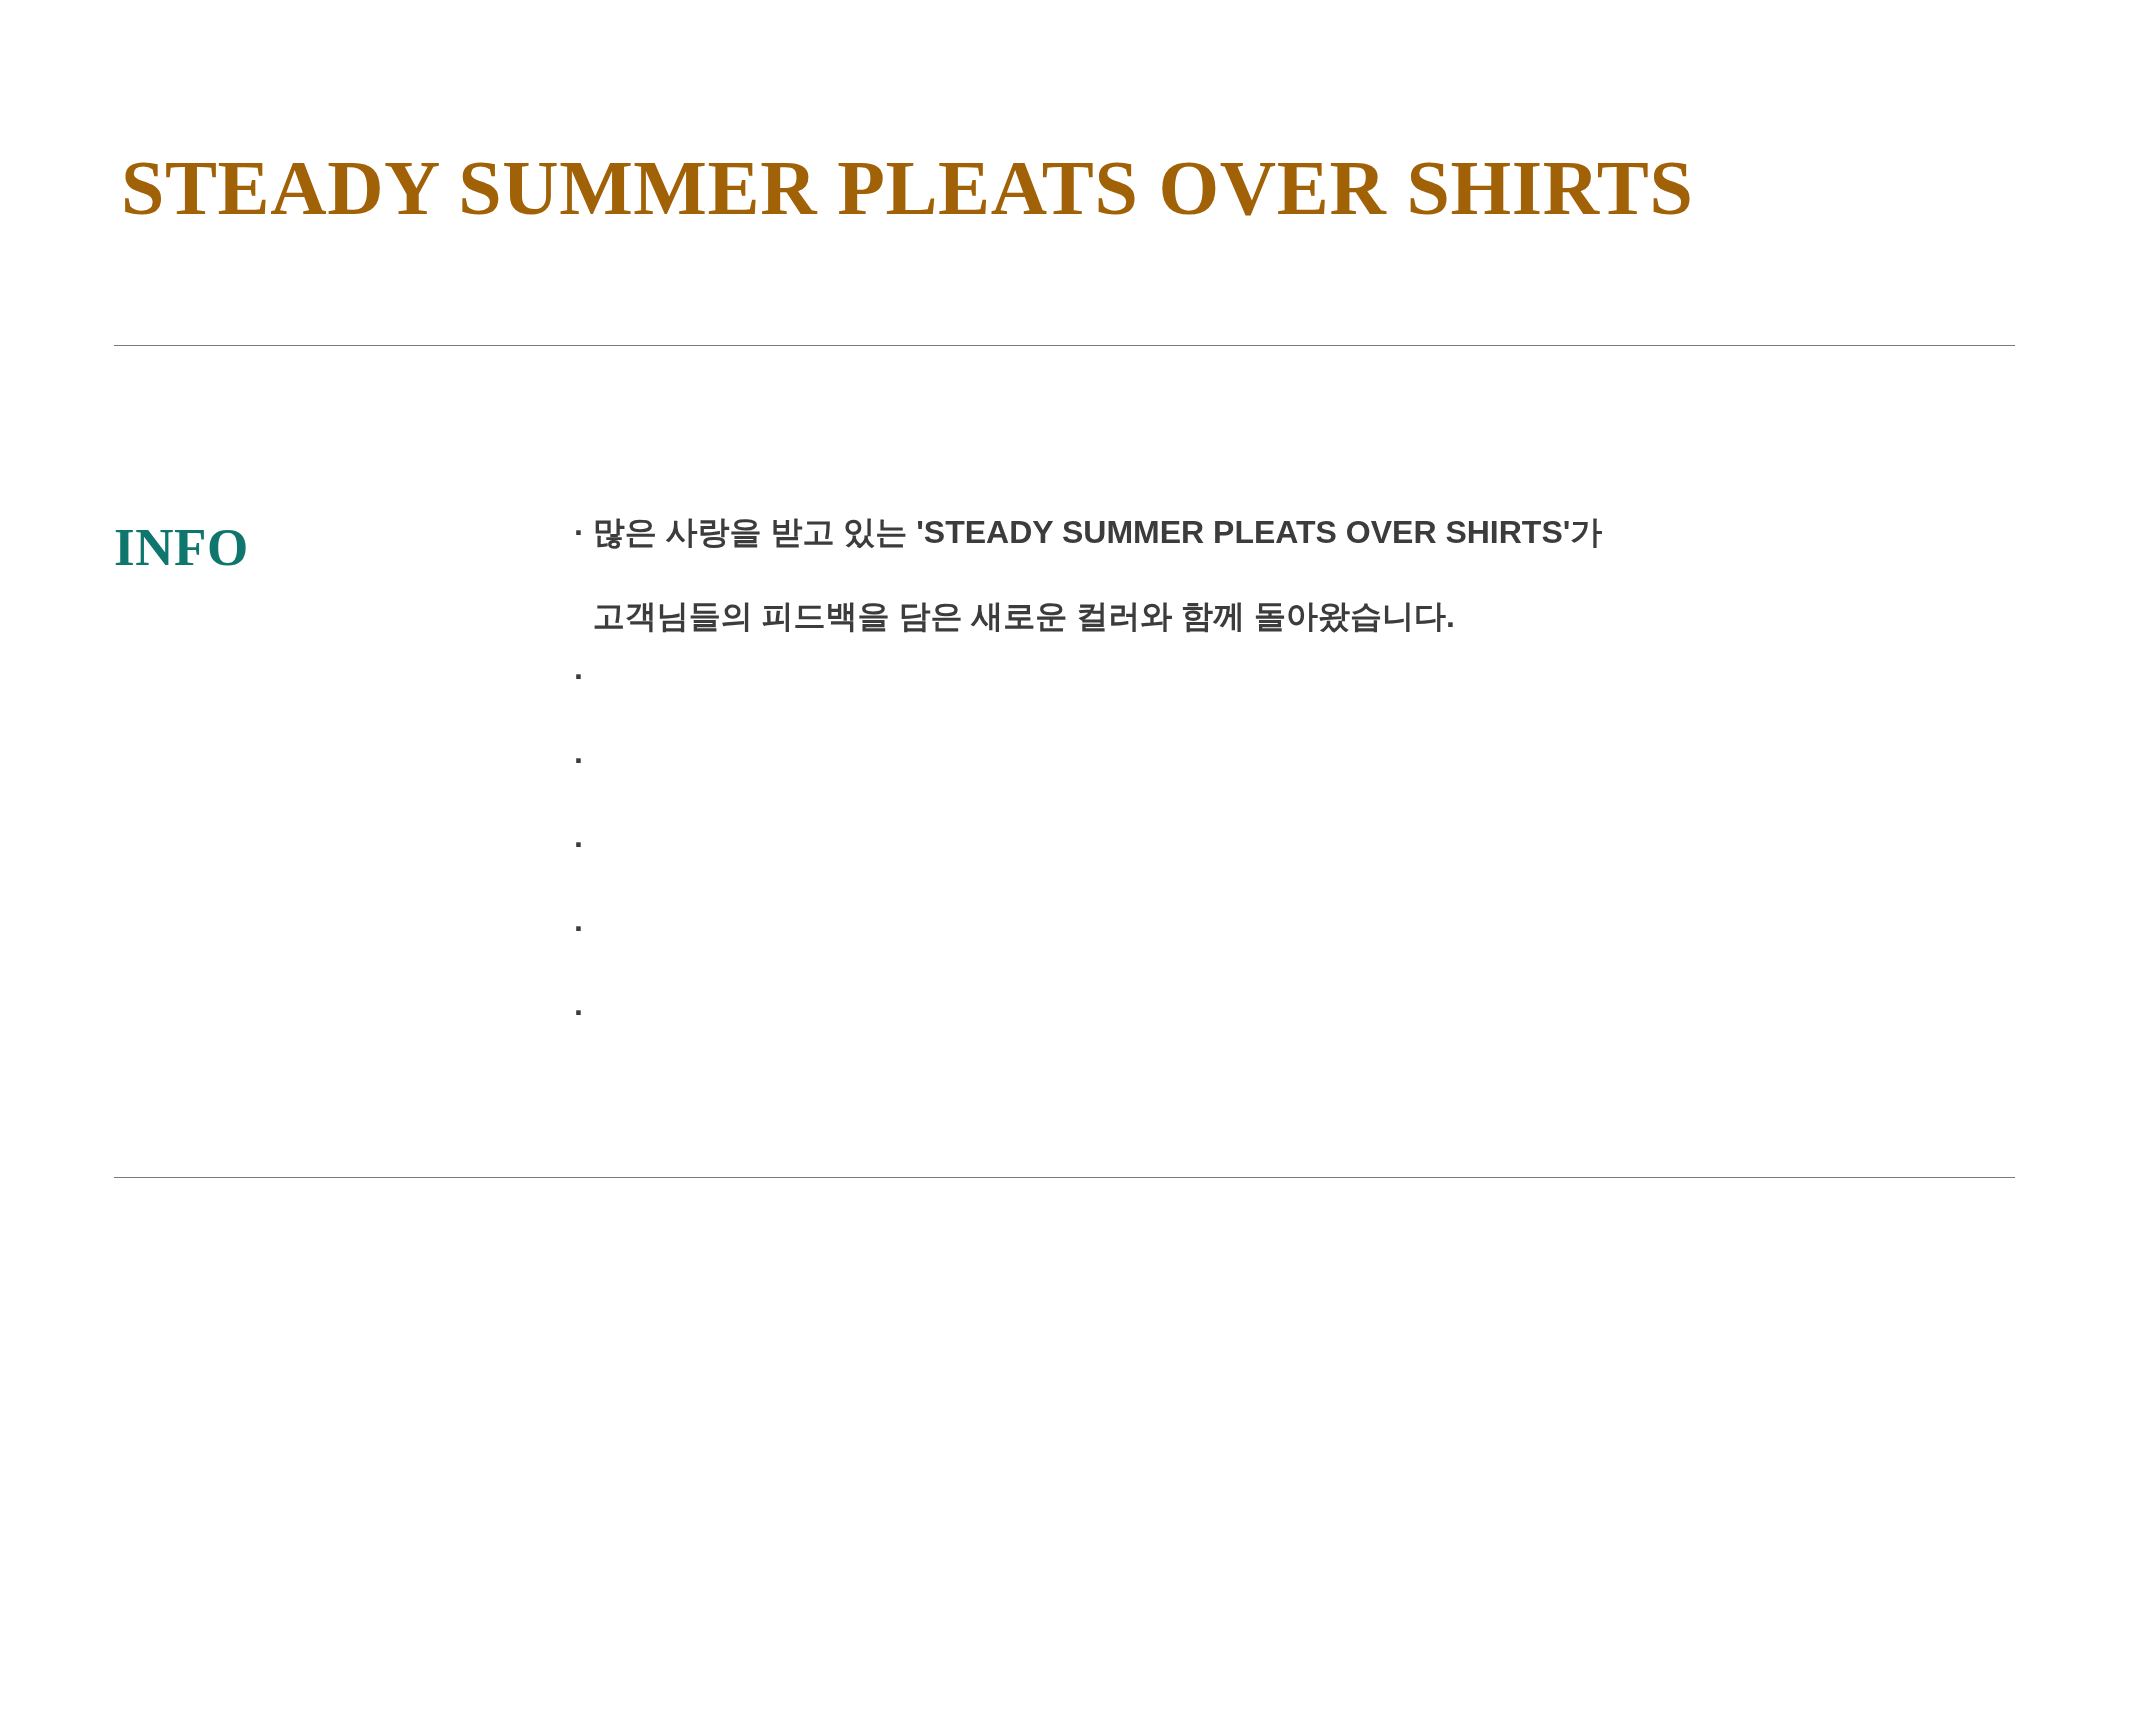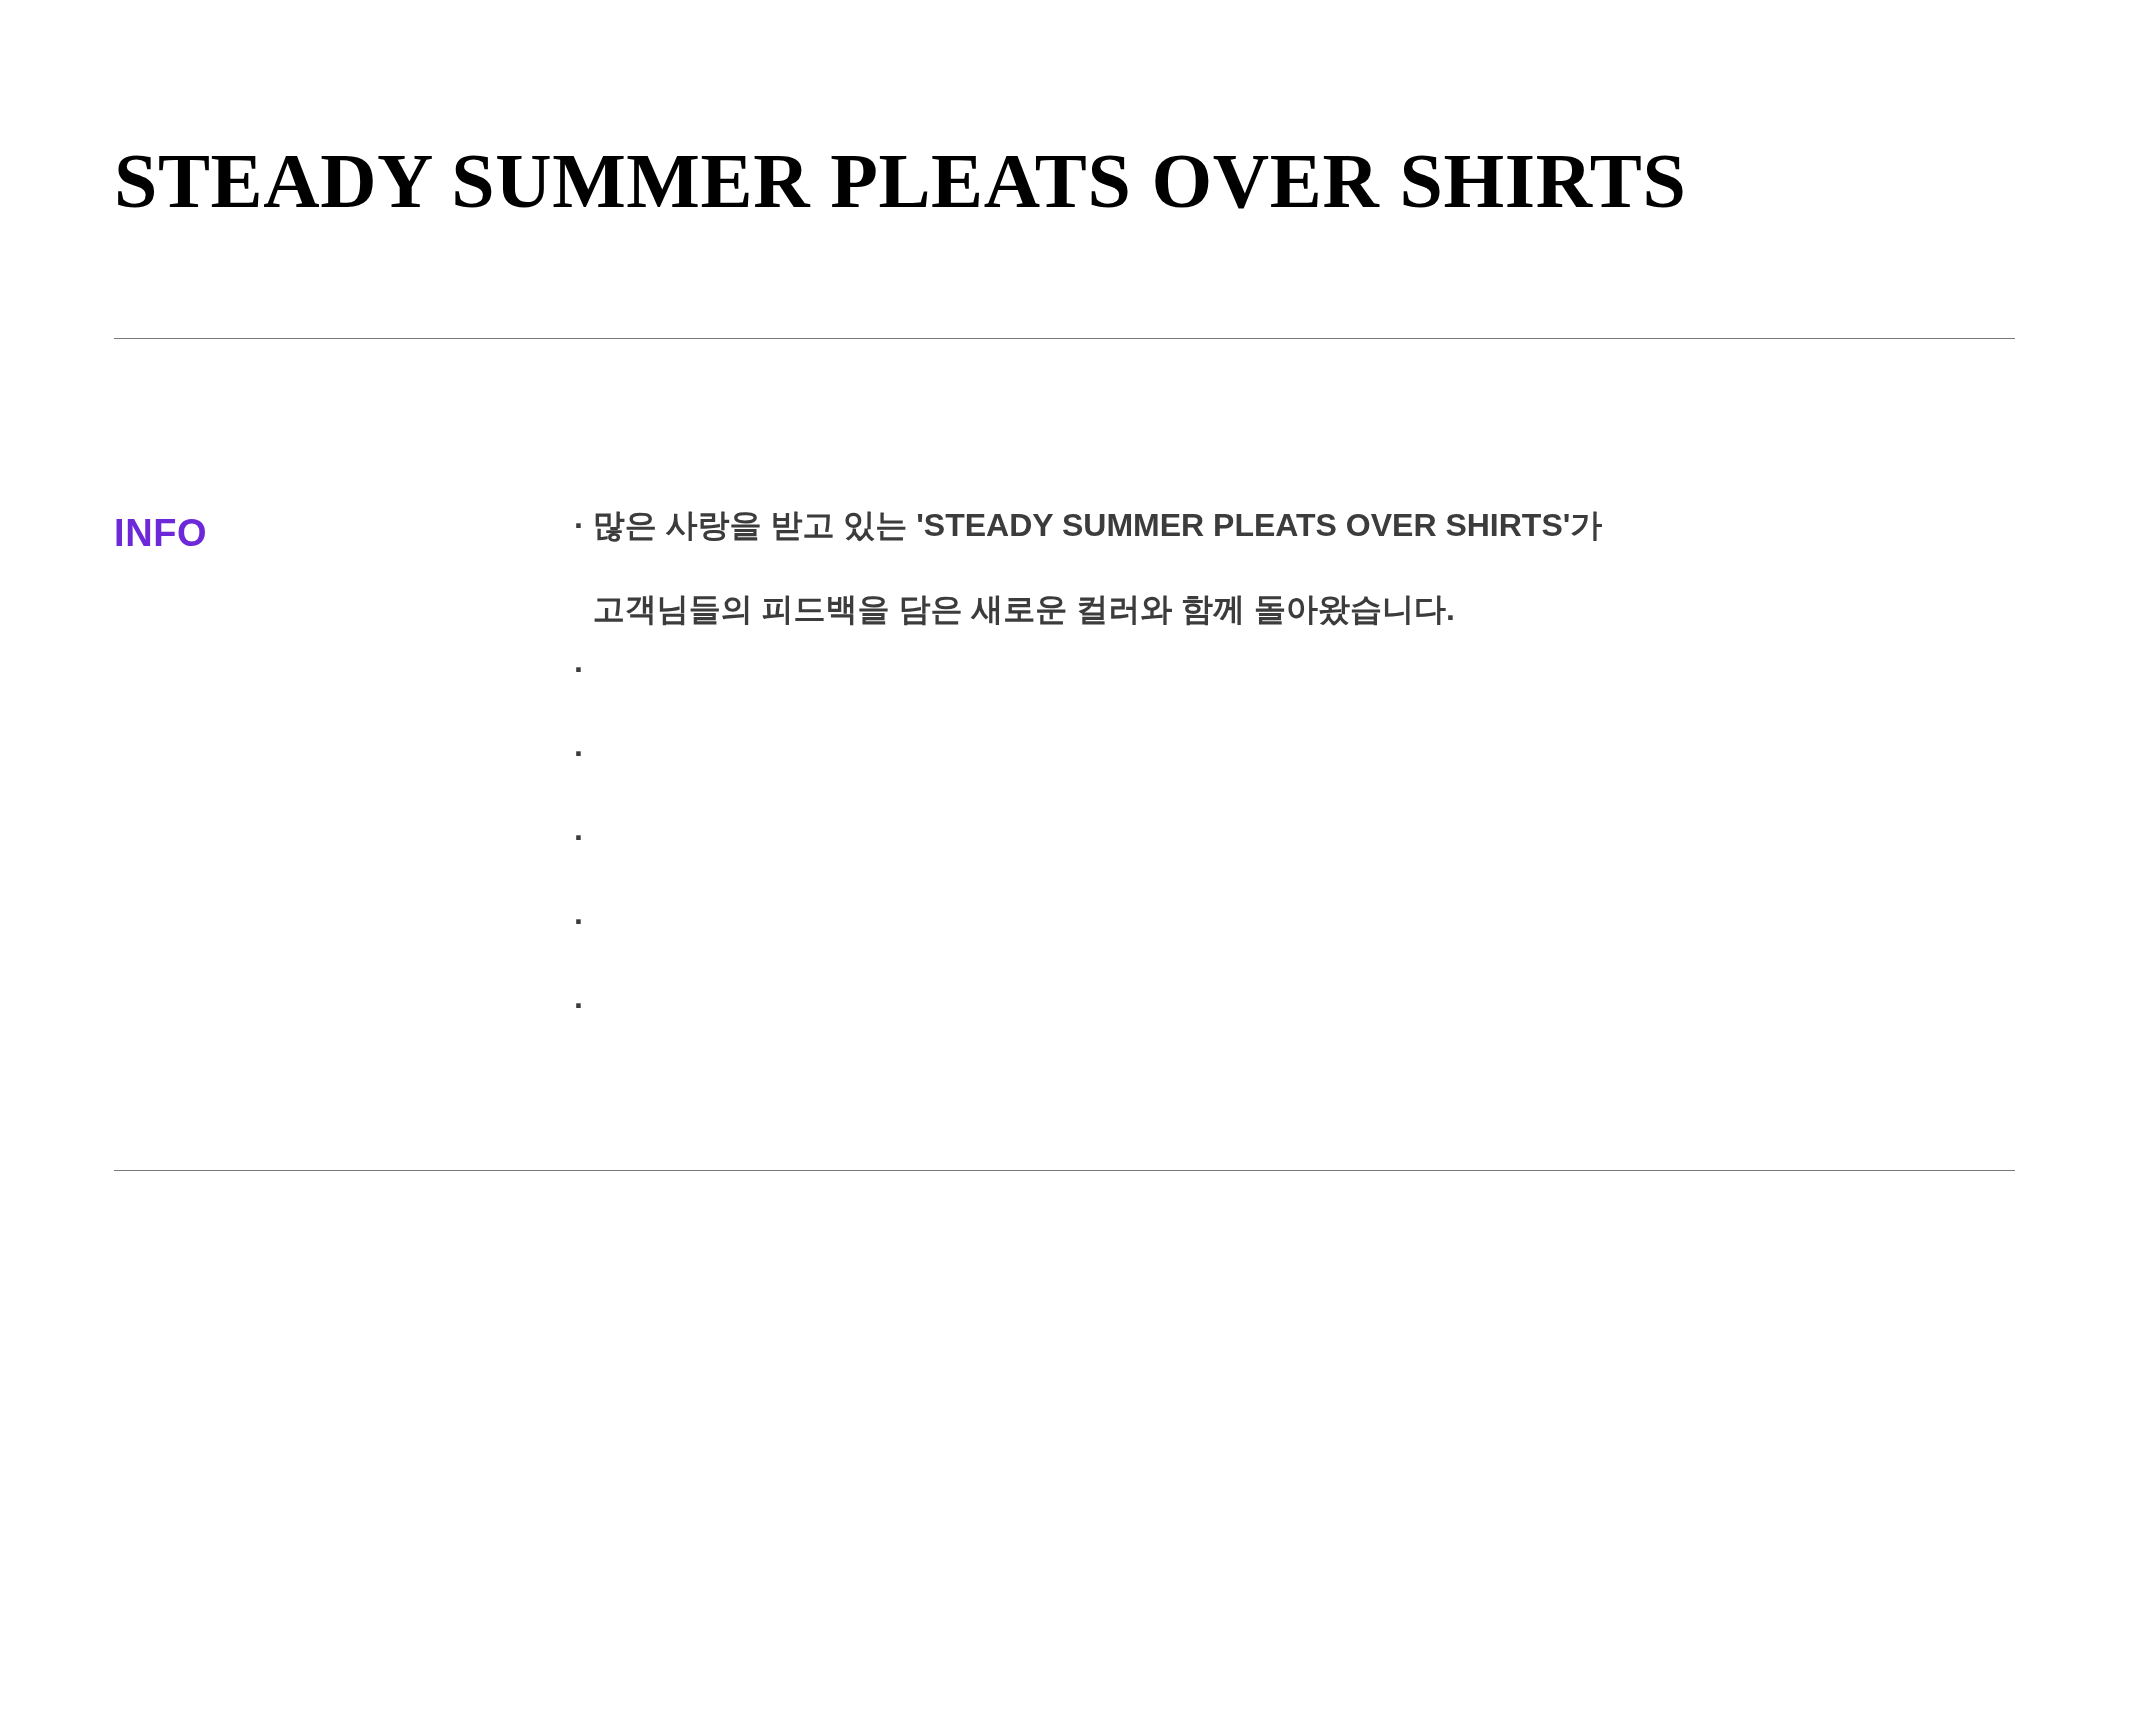--- a/index.html
+++ b/index.html
@@ -19,48 +19,48 @@
     width: 2129px;
     height: 1728px;
     box-sizing: border-box;
     padding: 0 114px;
   }
   .title {
     font-family: "Liberation Serif", serif;
     font-weight: bold;
     font-size: 78px;
     letter-spacing: 0.6px;
-    color: #000000;
+    color: #a16207;
     line-height: 1.0;
-    margin: 0;
+    margin: 7px;
     padding-top: 142px;
     white-space: nowrap;
   }
   .rule {
     border: 0;
     border-top: 1.7px solid #7a7a7a;
     margin: 0;
   }
   .rule-top {
     margin-top: 118px;
   }
   .rule-bottom {
     margin-top: 149px;
   }
   .content {
     display: flex;
     align-items: flex-start;
     margin-top: 170px;
   }
   .info-label {
-    font-family: Liberation Sans, sans-serif;
+    font-family: Liberation Serif, serif;
     font-weight: bold;
-    font-size: 38px;
+    font-size: 53px;
     letter-spacing: 0.6px;
-    color: #6d28d9;
+    color: #0f766e;
     width: 460px;
     flex: 0 0 460px;
     line-height: 1.0;
     padding-top: 4.5px;
   }
   .info-list {
     flex: 1 1 auto;
   }
   .info-item {
     display: flex;

